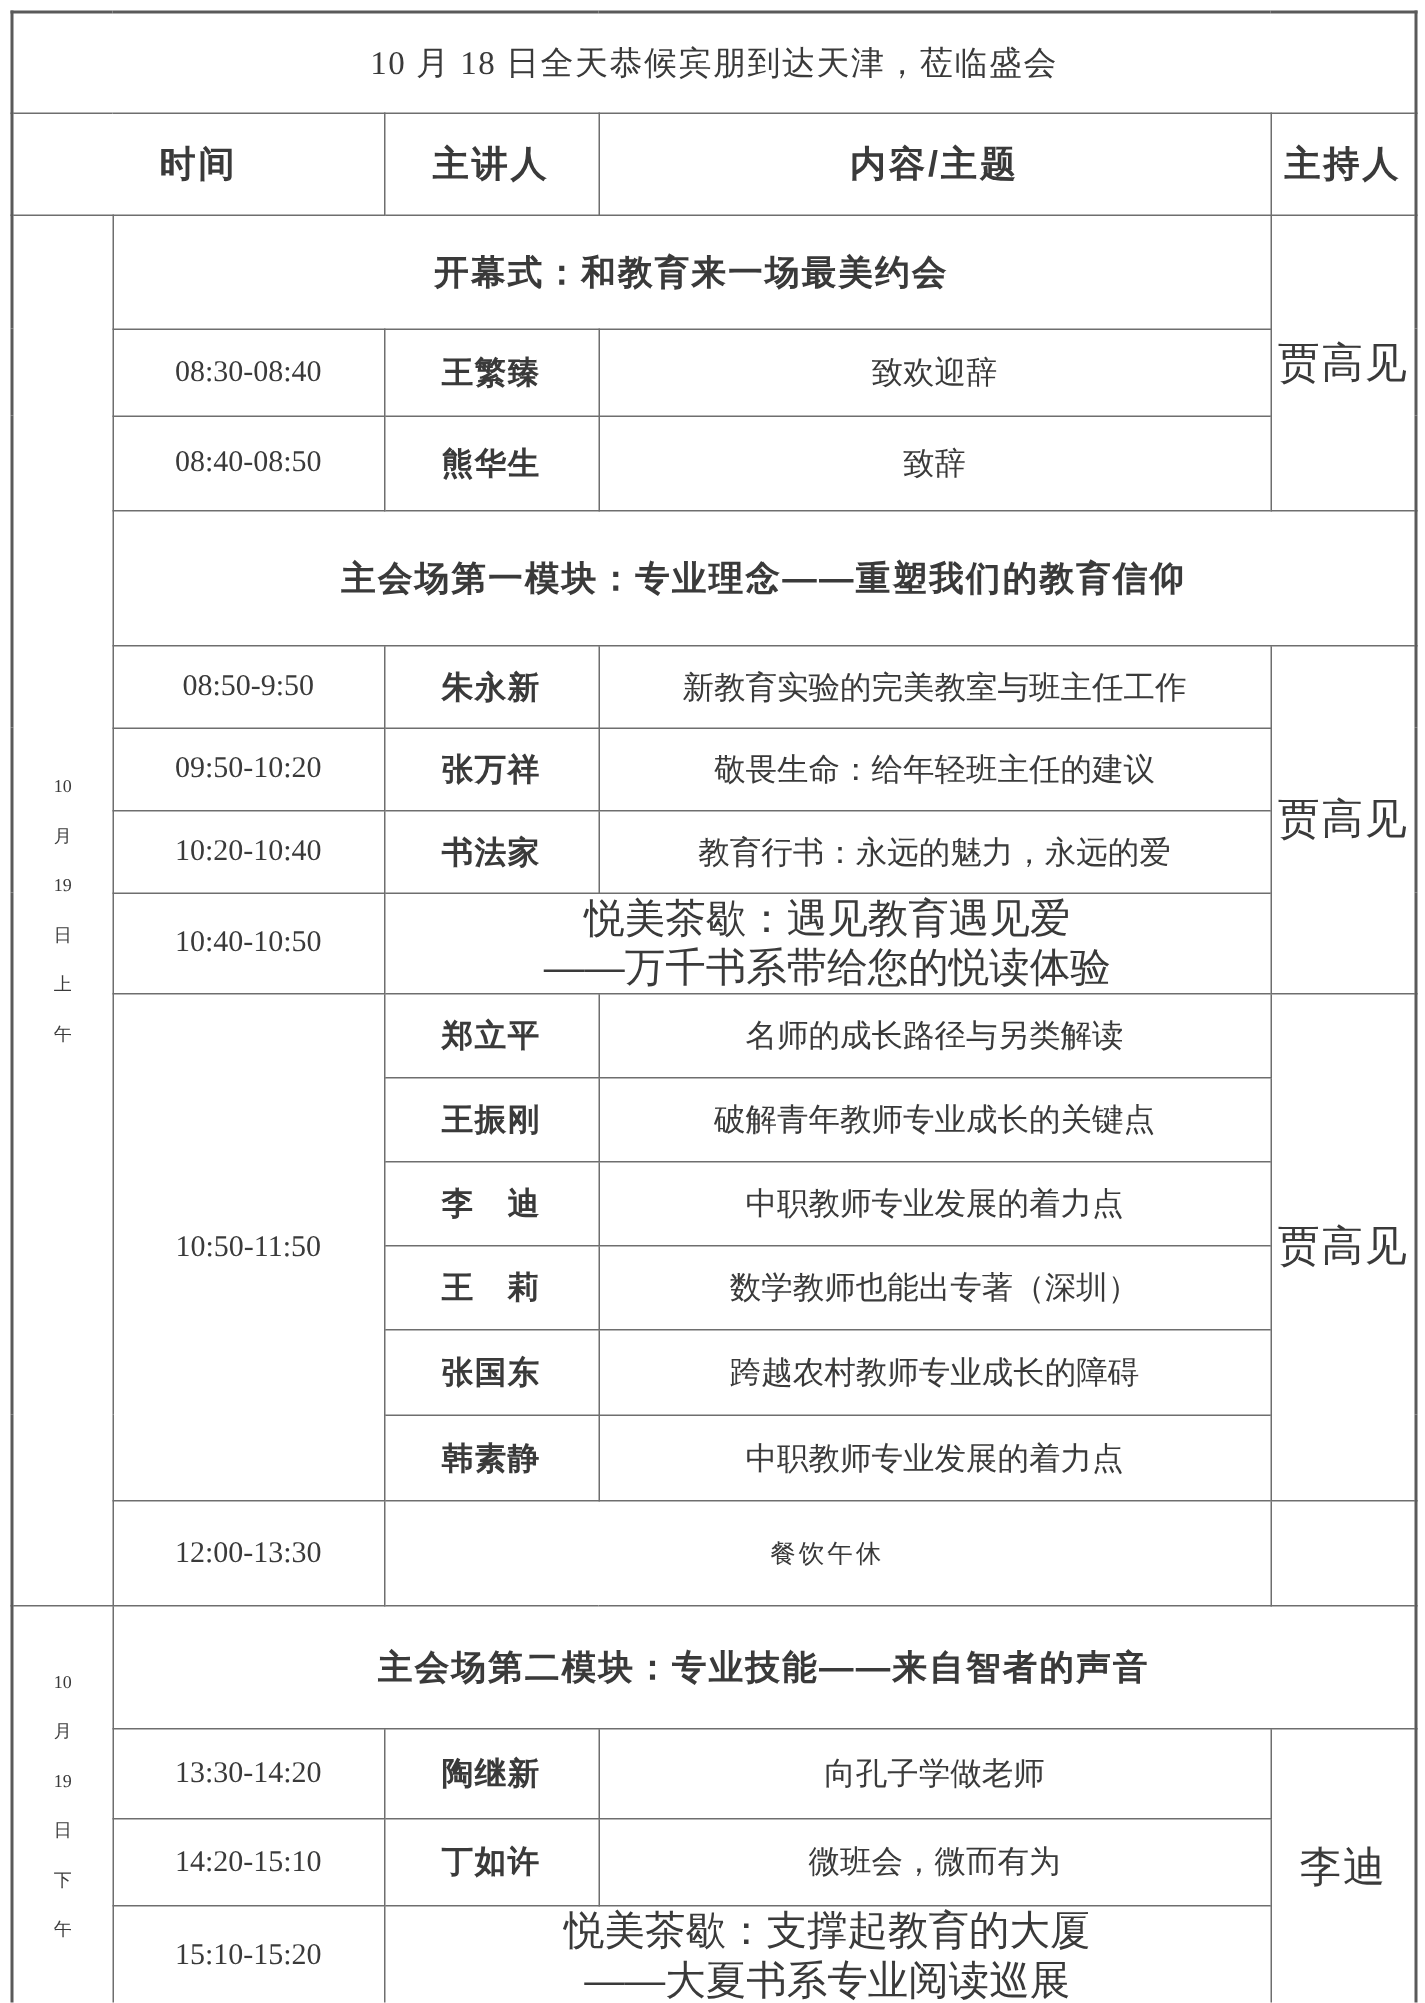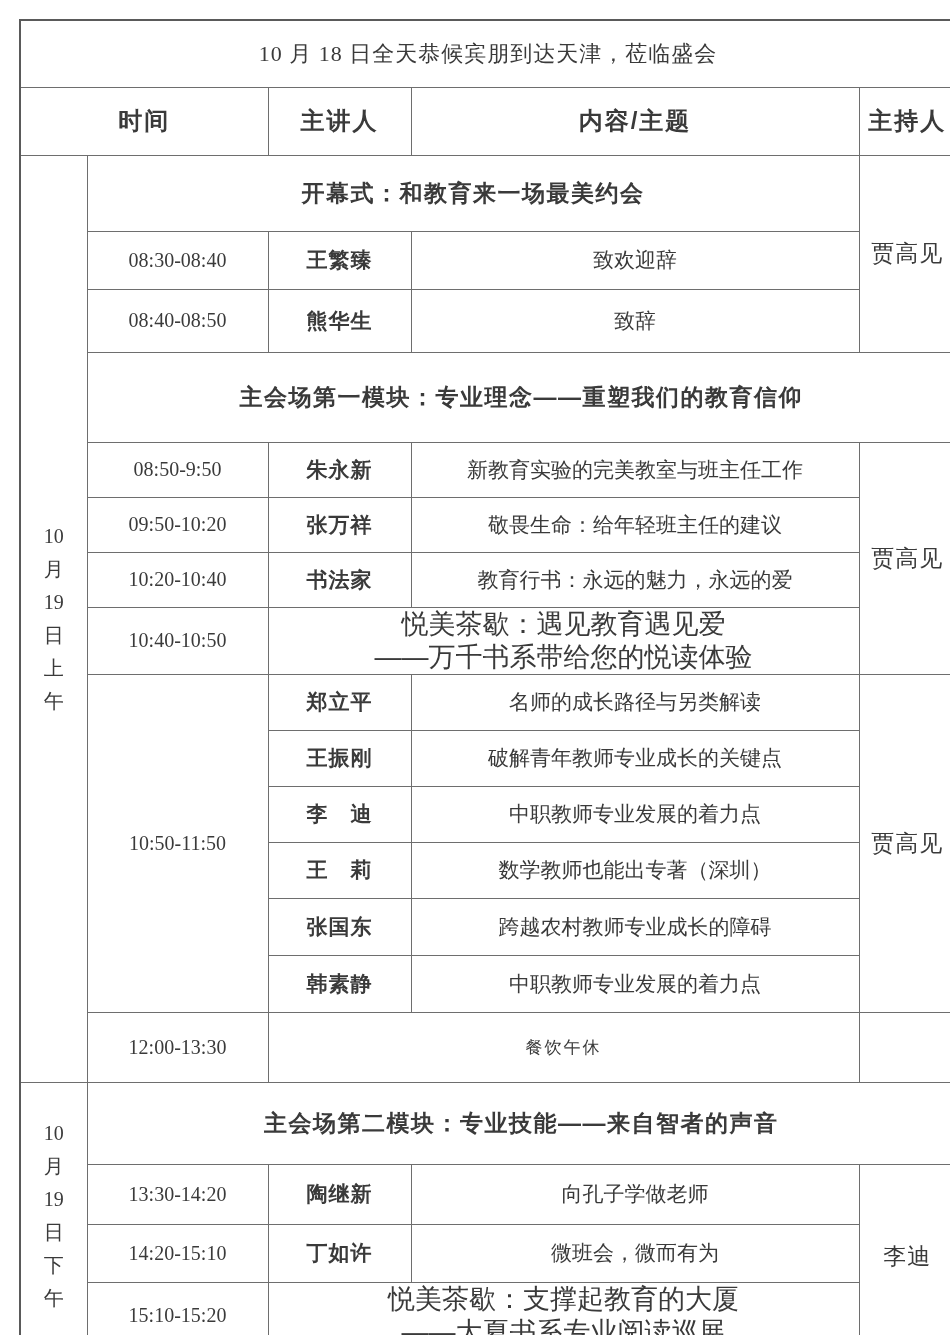--- a/index.html
+++ b/index.html
@@ -5,21 +5,21 @@
   html, body {
     margin: 0;
     padding: 0;
     background: #ffffff;
     font-family: "Liberation Sans", "DejaVu Sans", sans-serif;
   }
   .page {
     width: 950px;
     height: 1335px;
     box-sizing: border-box;
-    padding: 19px;
+    padding: 7px;
     background: #ffffff;
   }
   table.sched {
     border-collapse: collapse;
     table-layout: fixed;
     width: 936px;
     border: 2px solid #5a5a5a;
   }
   table.sched td {
     border: 1px solid #6e6e6e;
@@ -71,41 +71,41 @@
     color: #2e2e2e;
     letter-spacing: 1px;
     margin-left: 24px;
   }
   td.topic {
     text-align: left;
     padding-left: 16px;
     font-size: 21px;
   }
   td.host {
-    font-size: 23px;
+    font-size: 28px;
     letter-spacing: 1px;
   }
   td.red-title {
     font-weight: bold;
     font-size: 23px;
     color: #e8261c;
     letter-spacing: 1.5px;
   }
   td.tea {
     font-size: 27px;
     color: #4a4a4a;
     line-height: 33px;
   }
   td.lunch {
     font-size: 17px;
     letter-spacing: 2px;
   }
   td.date-cell {
     font-family: "Liberation Serif", "DejaVu Serif", serif;
-    font-size: 20px;
+    font-size: 12px;
   }
   .vtext {
     display: flex;
     flex-direction: column;
     align-items: center;
     justify-content: center;
     line-height: 33px;
   }
 </style>
 </head>

